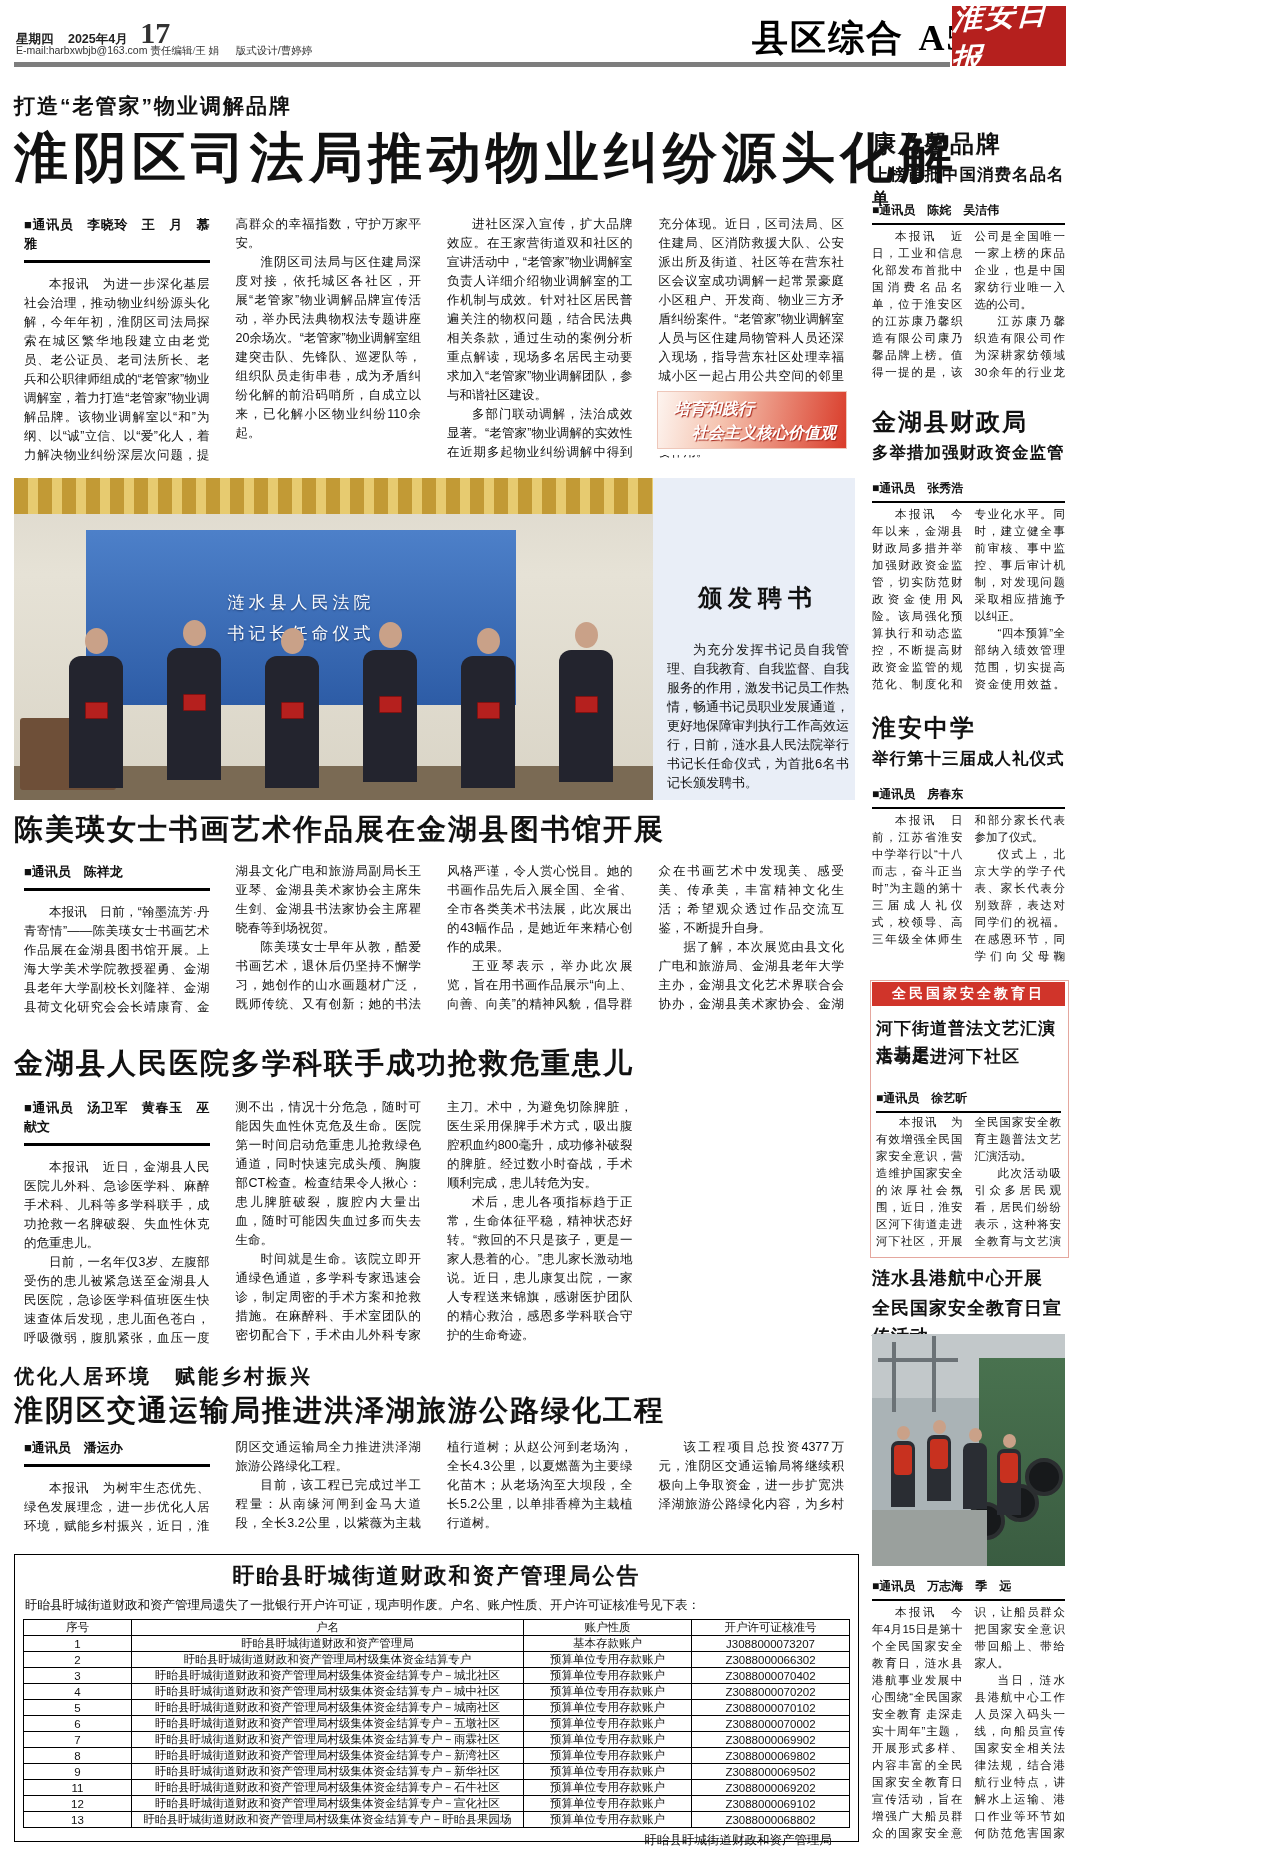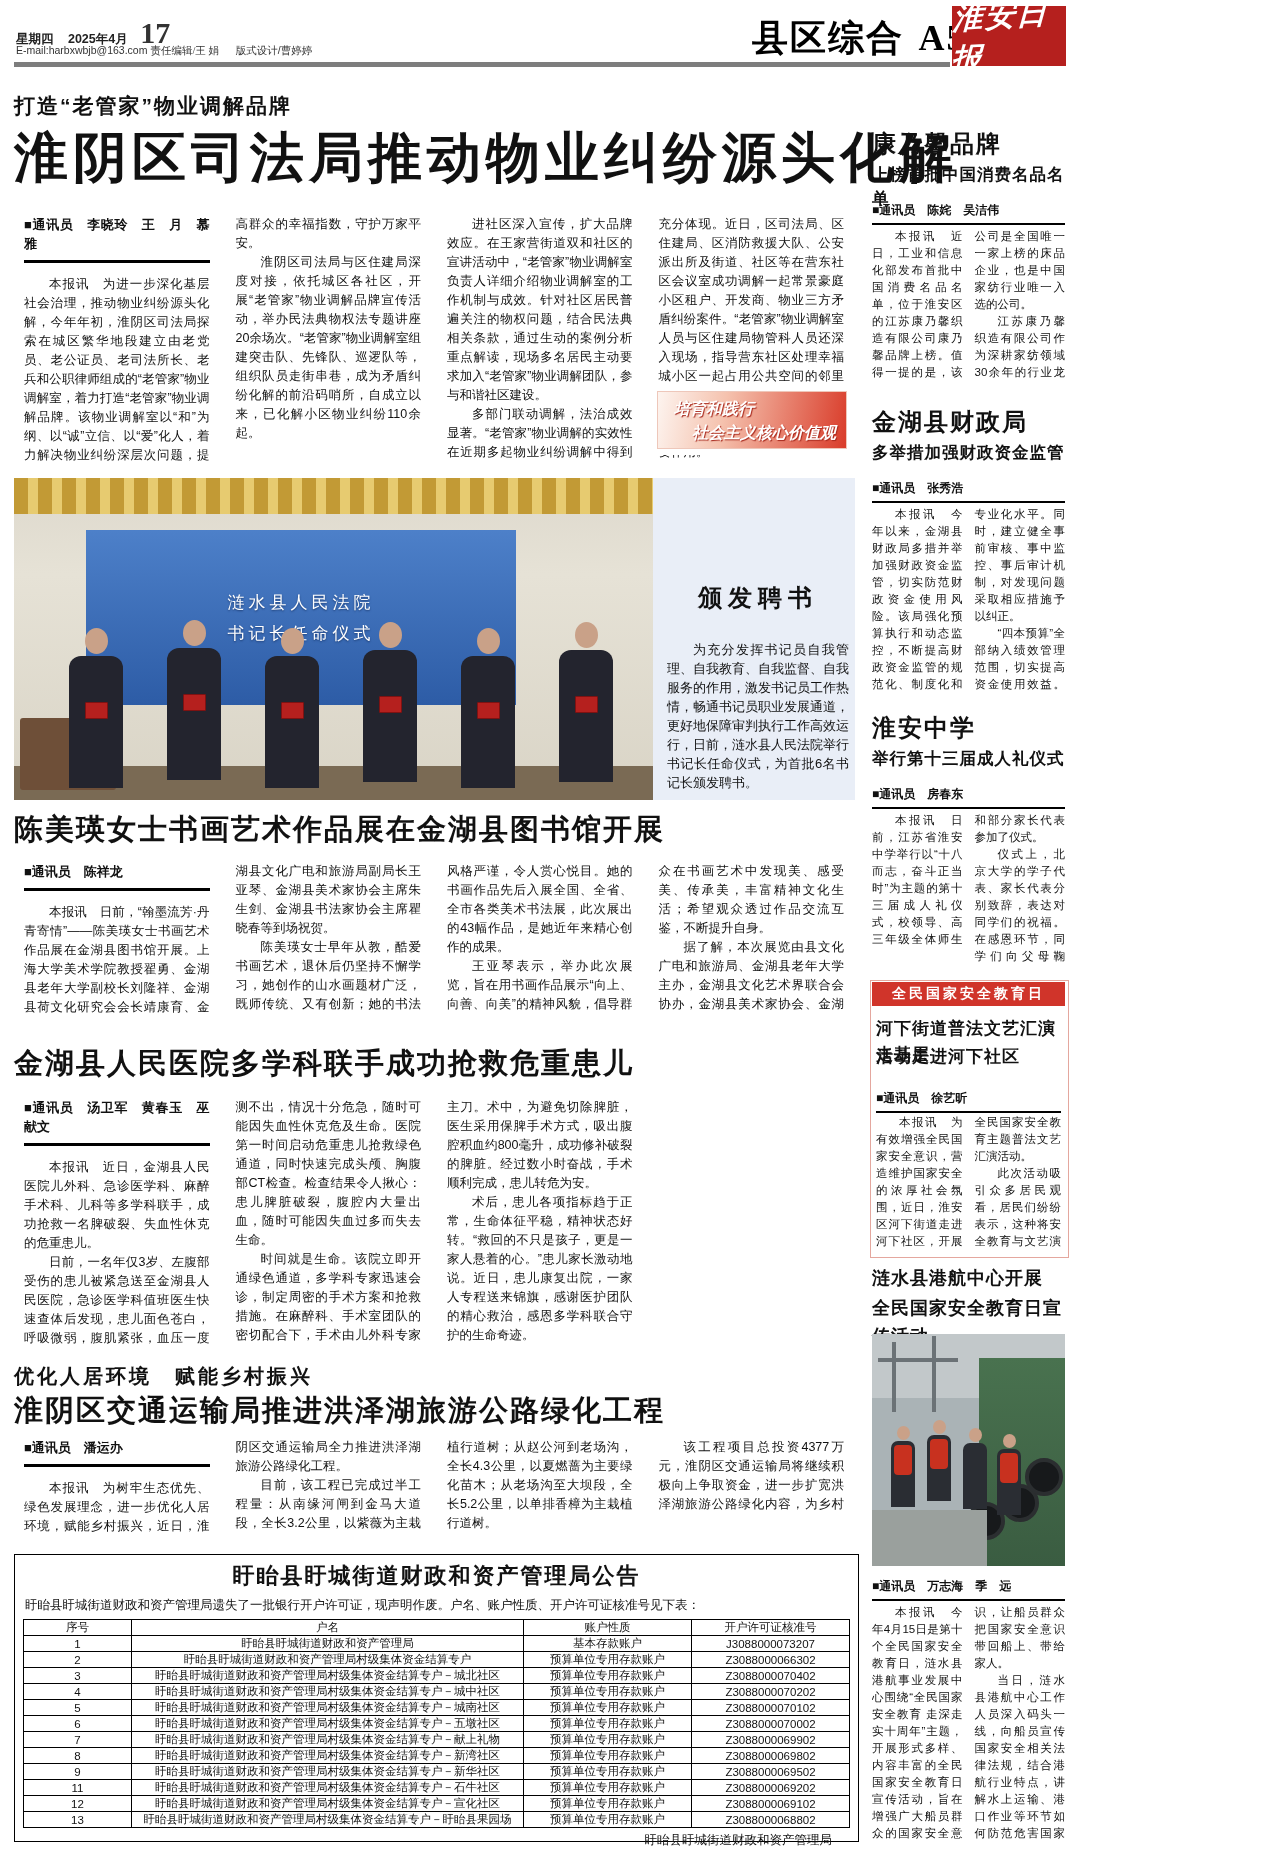--- a/index.html
+++ b/index.html
@@ -257,21 +257,21 @@
             <td>Z3088000070102</td>
           </tr>
           <tr>
             <td>6</td>
             <td>盱眙县盱城街道财政和资产管理局村级集体资金结算专户－五墩社区</td>
             <td>预算单位专用存款账户</td>
             <td>Z3088000070002</td>
           </tr>
           <tr>
             <td>7</td>
-            <td>盱眙县盱城街道财政和资产管理局村级集体资金结算专户－献上礼物</td>
+            <td>盱眙县盱城街道财政和资产管理局村级集体资金结算专户－雨霖社区</td>
             <td>预算单位专用存款账户</td>
             <td>Z3088000069902</td>
           </tr>
           <tr>
             <td>8</td>
             <td>盱眙县盱城街道财政和资产管理局村级集体资金结算专户－新湾社区</td>
             <td>预算单位专用存款账户</td>
             <td>Z3088000069802</td>
           </tr>
           <tr>

